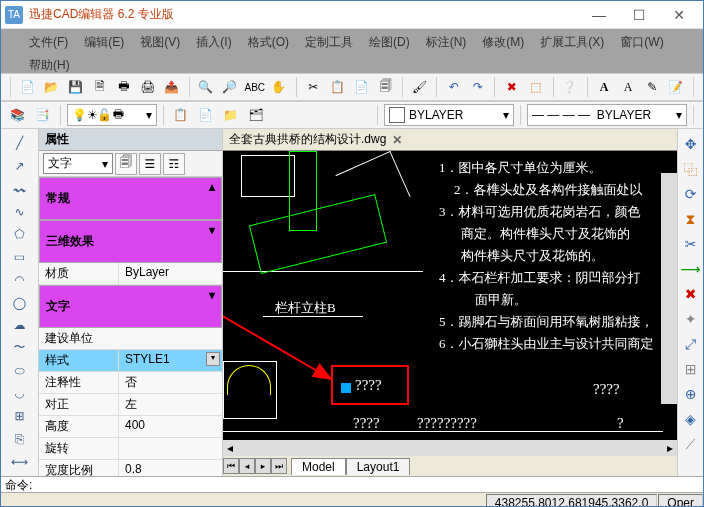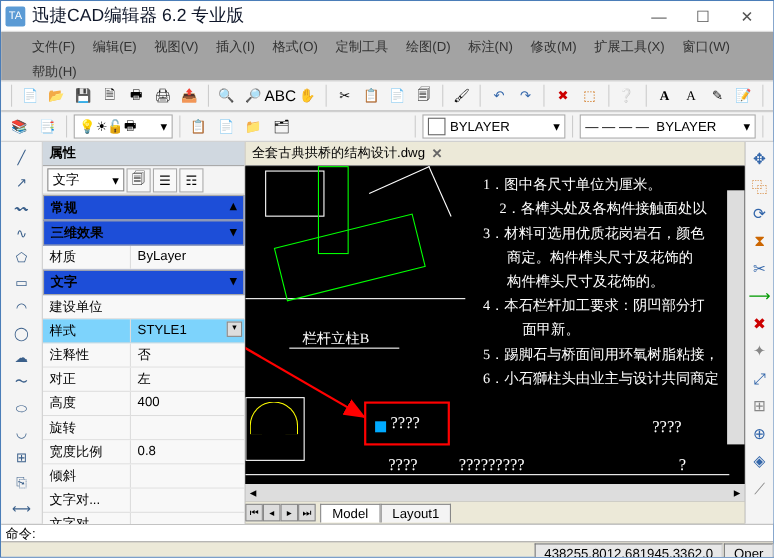--- a/index.html
+++ b/index.html
@@ -1,39 +1,39 @@
 <!DOCTYPE html>
 <html><head>
 <meta charset="utf-8">
 <style>
 *{margin:0;padding:0;box-sizing:border-box;font-family:"Microsoft YaHei",SimSun,sans-serif;font-size:12px}
 body{width:704px;height:507px;background:#f0f0f0;border:1px solid #4a7db8;position:relative;overflow:hidden}
 .titlebar{height:28px;background:#fff;display:flex;align-items:center;padding:0 4px;border-bottom:1px solid #e0e0e0}
 .app-icon{width:18px;height:18px;background:#5b9bd5;color:#fff;display:flex;align-items:center;justify-content:center;font-size:10px;margin-right:6px;border-radius:2px}
-.title-text{flex:1;font-size:16px;color:#0f172a}
+.title-text{flex:1;font-size:12px;color:#c2410c}
 .win-btns{display:flex}
 .win-btn{width:40px;height:24px;display:flex;align-items:center;justify-content:center;color:#555;font-size:14px}
 .menubar{height:44px;background:#a3a3a3;padding:2px 20px;display:flex;flex-wrap:wrap;align-content:flex-start;gap:0}
 .menu-item{padding:3px 8px;color:#333;cursor:default;white-space:nowrap}
 .toolbar-row{height:28px;border-top:1px solid #ccc;border-bottom:1px solid #ccc;background:#f4f4f4;display:flex;align-items:center;padding:0 6px;gap:3px}
 .tb-btn{width:22px;height:22px;display:flex;align-items:center;justify-content:center;border:1px solid transparent;cursor:default}
 .tb-sep{width:1px;height:20px;background:#ccc;margin:0 3px}
 .tb-dropdown{height:22px;border:1px solid #aaa;background:#fff;display:flex;align-items:center;padding:0 4px;min-width:100px;font-size:11px}
 .tb-dropdown .arrow{margin-left:auto}
 .color-swatch{width:16px;height:16px;background:#fff;border:1px solid #666;margin-right:4px}
 .workspace{display:flex;height:347px}
 .left-toolbox{width:38px;background:#f4f4f4;border-right:1px solid #ccc;display:flex;flex-direction:column;align-items:center;padding:4px 0;gap:2px}
 .left-toolbox .tool{width:28px;height:22px;display:flex;align-items:center;justify-content:center;color:#3a5f8a}
 .props-panel{width:184px;background:#f4f4f4;border-right:1px solid #ccc;display:flex;flex-direction:column}
 .props-header{height:22px;background:#d0d8e0;border-bottom:1px solid #aaa;padding:2px 6px;font-weight:bold}
 .props-toolbar{height:26px;padding:2px 4px;display:flex;align-items:center;gap:2px;border-bottom:1px solid #ccc}
 .props-sel{border:1px solid #888;background:#fff;padding:1px 4px;width:70px;display:flex;align-items:center}
 .mini-btn{width:22px;height:22px;border:1px solid #aaa;background:#f8f8f8;display:flex;align-items:center;justify-content:center}
 .props-body{flex:1;overflow-y:auto;overflow-x:hidden}
-.prop-group{background:#1d4ed8;border:1px solid #aaa;padding:2px 6px;position:relative;font-weight:bold}
+.prop-group{background:#d946ef;border:1px solid #aaa;padding:12px 6px;position:relative;font-weight:bold}
 .prop-group .collapse{position:absolute;right:6px;top:2px}
 .prop-row{display:flex;border-bottom:1px solid #ddd;background:#f8f8f8}
 .prop-row.highlight{background:#7dd3fc}
 .prop-name{width:80px;padding:2px 6px;border-right:1px solid #ddd}
 .prop-val{flex:1;padding:2px 6px;position:relative}
 .prop-val .dd{position:absolute;right:2px;top:2px;width:14px;height:14px;background:#ddd;border:1px solid #888;font-size:8px;text-align:center}
 .canvas-area{flex:1;display:flex;flex-direction:column;background:#888;position:relative}
 .doc-tab{height:22px;background:#ece9d8;border-bottom:1px solid #888;display:flex;align-items:center;padding:0 6px;font-size:11px}
 .doc-tab .x{margin-left:6px;font-weight:bold;color:#666}
 .canvas{flex:1;background:#000;position:relative;overflow:hidden}
@@ -90,21 +90,21 @@
   <div class="tb-btn">📄</div>
   <div class="tb-btn">📂</div>
   <div class="tb-btn">💾</div>
   <div class="tb-btn">🗎</div>
   <div class="tb-btn">🖶</div>
   <div class="tb-btn">🖨</div>
   <div class="tb-btn">📤</div>
   <div class="tb-sep"></div>
   <div class="tb-btn">🔍</div>
   <div class="tb-btn">🔎</div>
-  <div class="tb-btn" style="font-size:14px">ABC</div>
+  <div class="tb-btn" style="font-size:10px">ABC</div>
   <div class="tb-btn">✋</div>
   <div class="tb-sep"></div>
   <div class="tb-btn">✂</div>
   <div class="tb-btn">📋</div>
   <div class="tb-btn">📄</div>
   <div class="tb-btn">🗐</div>
   <div class="tb-sep"></div>
   <div class="tb-btn">🖌</div>
   <div class="tb-sep"></div>
   <div class="tb-btn" style="color:#36a">↶</div>

